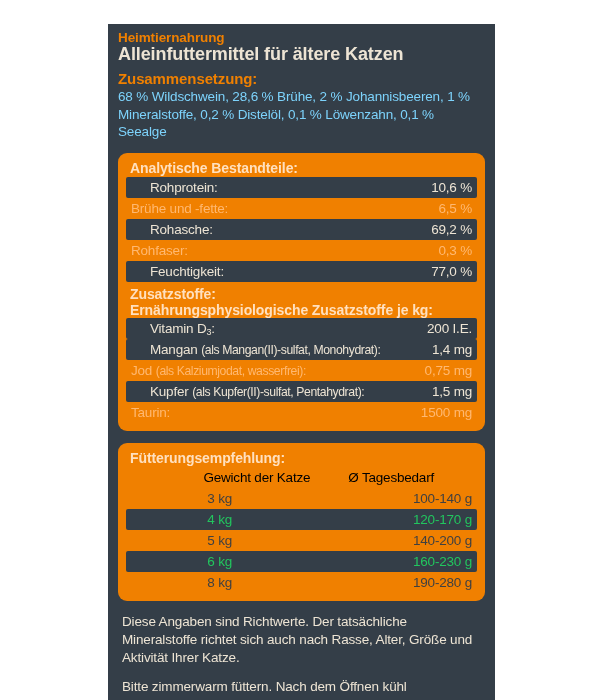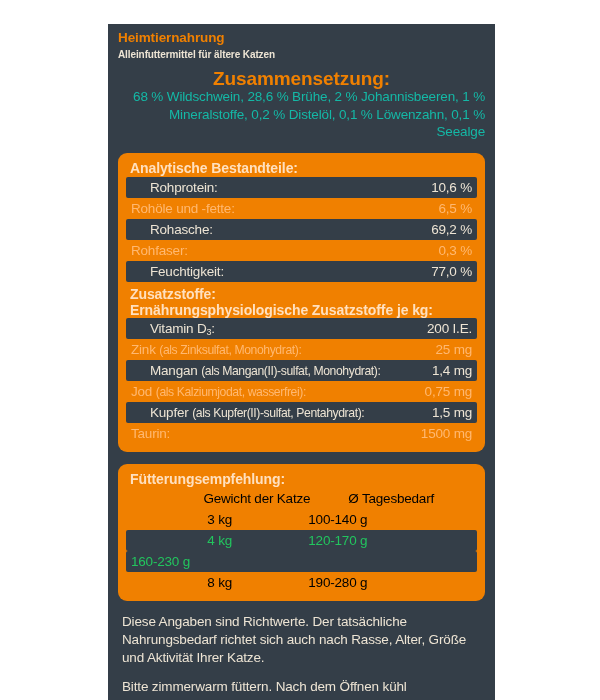--- a/index.html
+++ b/index.html
@@ -41,40 +41,38 @@
   .intro-heading {
     color: #f08000;
     font-weight: bold;
     font-size: 13.5px;
     line-height: 16px;
     letter-spacing: -0.1px;
   }
   .intro-sub {
     color: #ede4d4;
     font-weight: bold;
-    font-size: 10px;
+    font-size: 18px;
     line-height: 17px;
     letter-spacing: -0.1px;
   }
   .compo-heading {
     color: #f08000;
     font-weight: bold;
-    font-size: 19px;
+    font-size: 15px;
     line-height: 16px;
     margin-top: 8px;
     letter-spacing: -0.1px;
-    text-align: center;
   }
   .compo-body {
-    color: #14b8a6;
+    color: #7dd3fc;
     font-size: 13.5px;
     line-height: 17.5px;
     margin-top: 1px;
     letter-spacing: -0.15px;
-    text-align: right;
   }
 
   
   .orange-panel {
     background: #f08000;
     border-radius: 9px;
     padding: 6px 8px 8px 8px;
     box-sizing: border-box;
   }
   .panel-gap-top { margin-top: 12px; }
@@ -125,23 +123,23 @@
     display: flex;
     height: 21px;
     padding: 0 5px;
     box-sizing: border-box;
     font-size: 13.5px;
     letter-spacing: -0.2px;
     white-space: nowrap;
     align-items: center;
   }
   .crow.dark { background: #343e48; color: #22c55e; border-radius: 2px; }
-  .crow.light { background: transparent; color: #000000; }
+  .crow.light { background: transparent; color: #404040; }
   .crow .c1 { flex: 0 0 52%; text-align: center; }
-  .crow .c2 { flex: 1 1 auto; text-align: left; }
+  .crow .c2 { flex: 1 1 auto; text-align: right; }
   .crow.headrow .c1 { text-align: right; padding-left: 2px; }
   .crow.headrow .c2 { text-align: center; }
 
   
   .footer {
     margin-top: 12px;
     padding-left: 4px;
   }
   .footer p {
     margin: 0;
@@ -175,21 +173,21 @@
     <div class="orange-panel panel-gap-top">
 
       <div class="panel-title">Analytische Bestandteile:</div>
 
       <div>
         <div class="row dark">
           <span class="rlabel">Rohprotein:</span>
           <span class="rvalue">10,6 %</span>
         </div>
         <div class="row light">
-          <span class="rlabel">Rohöle und -fette:</span>
+          <span class="rlabel">Brühe und -fette:</span>
           <span class="rvalue">6,5 %</span>
         </div>
         <div class="row dark">
           <span class="rlabel">Rohasche:</span>
           <span class="rvalue">69,2 %</span>
         </div>
         <div class="row light">
           <span class="rlabel">Rohfaser:</span>
           <span class="rvalue">0,3 %</span>
         </div>
@@ -199,24 +197,20 @@
         </div>
       </div>
 
       <div class="panel-title tight" style="margin-top:4px;">Zusatzstoffe:</div>
       <div class="panel-title tight">Ernährungsphysiologische Zusatzstoffe je kg:</div>
 
       <div>
         <div class="row dark">
           <span class="rlabel"><span>Vitamin D</span><sub>3</sub><span>:</span></span>
           <span class="rvalue">200 I.E.</span>
-        </div>
-        <div class="row light">
-          <span class="rlabel"><span>Zink </span><span class="paren">(als Zinksulfat, Monohydrat):</span></span>
-          <span class="rvalue">25 mg</span>
         </div>
         <div class="row dark">
           <span class="rlabel"><span>Mangan </span><span class="paren">(als Mangan(II)-sulfat, Monohydrat):</span></span>
           <span class="rvalue">1,4 mg</span>
         </div>
         <div class="row light">
           <span class="rlabel"><span>Jod </span><span class="paren">(als Kalziumjodat, wasserfrei):</span></span>
           <span class="rvalue">0,75 mg</span>
         </div>
         <div class="row dark">
@@ -240,29 +234,34 @@
           <span class="c2">Ø Tagesbedarf</span>
         </div>
         <div class="crow light">
           <span class="c1">3 kg</span>
           <span class="c2">100-140 g</span>
         </div>
         <div class="crow dark">
           <span class="c1">4 kg</span>
           <span class="c2">120-170 g</span>
         </div>
+        <div class="crow light">
+          <span class="c1">5 kg</span>
+          <span class="c2">140-200 g</span>
+        </div>
         <div class="crow dark">
+          <span class="c1">6 kg</span>
           <span class="c2">160-230 g</span>
         </div>
         <div class="crow light">
           <span class="c1">8 kg</span>
           <span class="c2">190-280 g</span>
         </div>
       </div>
     </div>
 
     <div class="footer">
-      <p>Diese Angaben sind Richtwerte. Der tatsächliche Nahrungsbedarf richtet sich auch nach Rasse, Alter, Größe und Aktivität Ihrer Katze.</p>
+      <p>Diese Angaben sind Richtwerte. Der tatsächliche Mineralstoffe richtet sich auch nach Rasse, Alter, Größe und Aktivität Ihrer Katze.</p>
       <p>Bitte zimmerwarm füttern. Nach dem Öffnen kühl aufbewahren. Bitte sorgen Sie dafür, dass Ihrem Tier stets frisches Trinkwasser zur Verfügung steht.</p>
     </div>
 
   </div>
 </div>
 
 </body></html>

